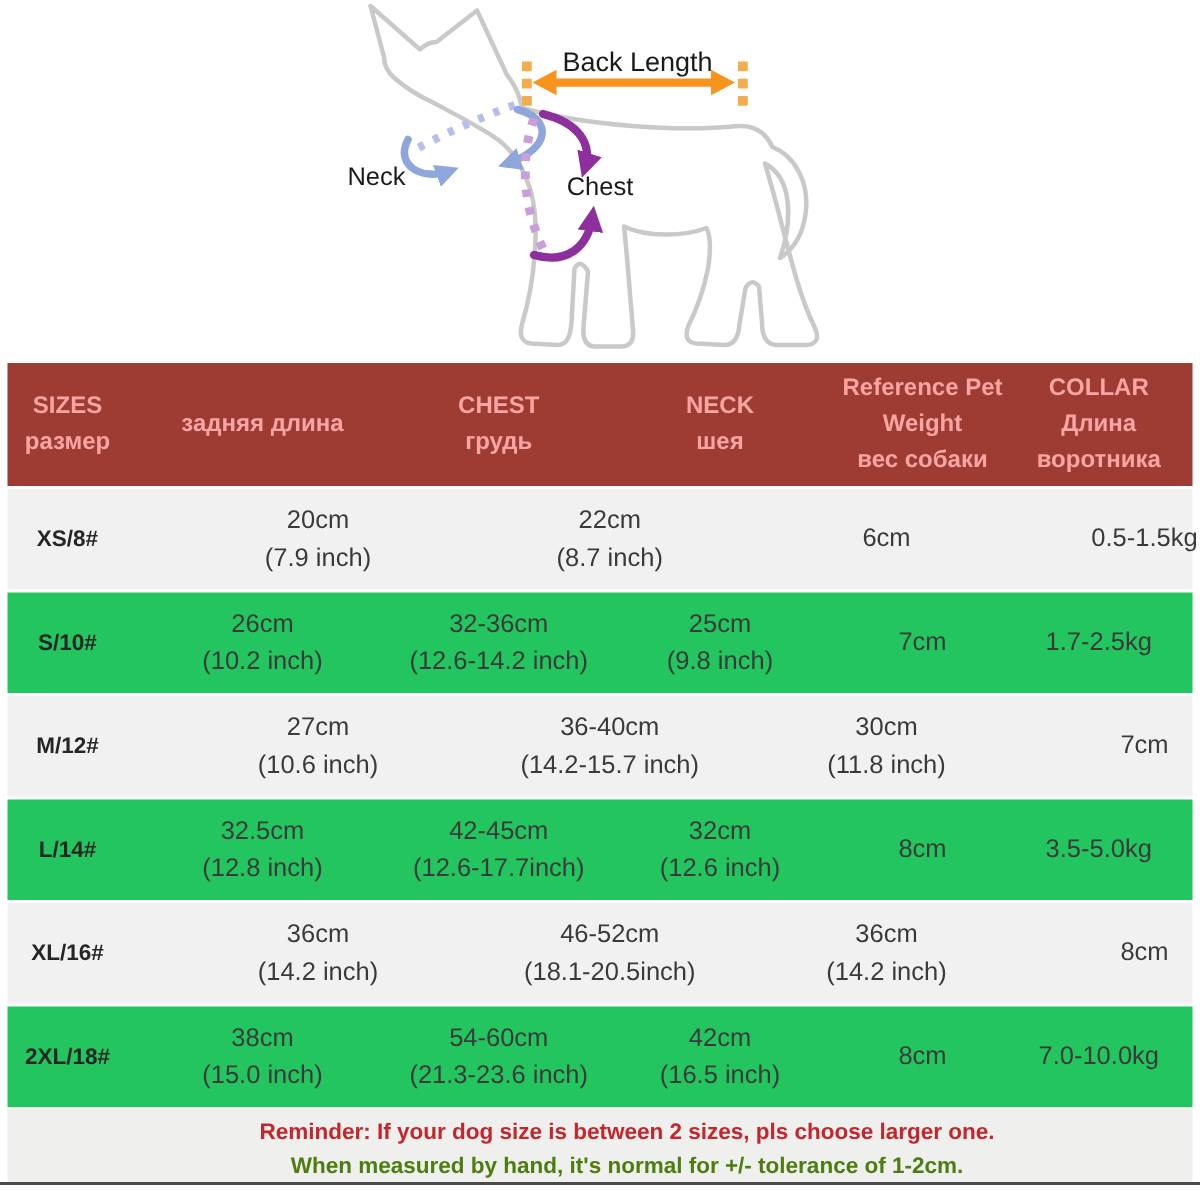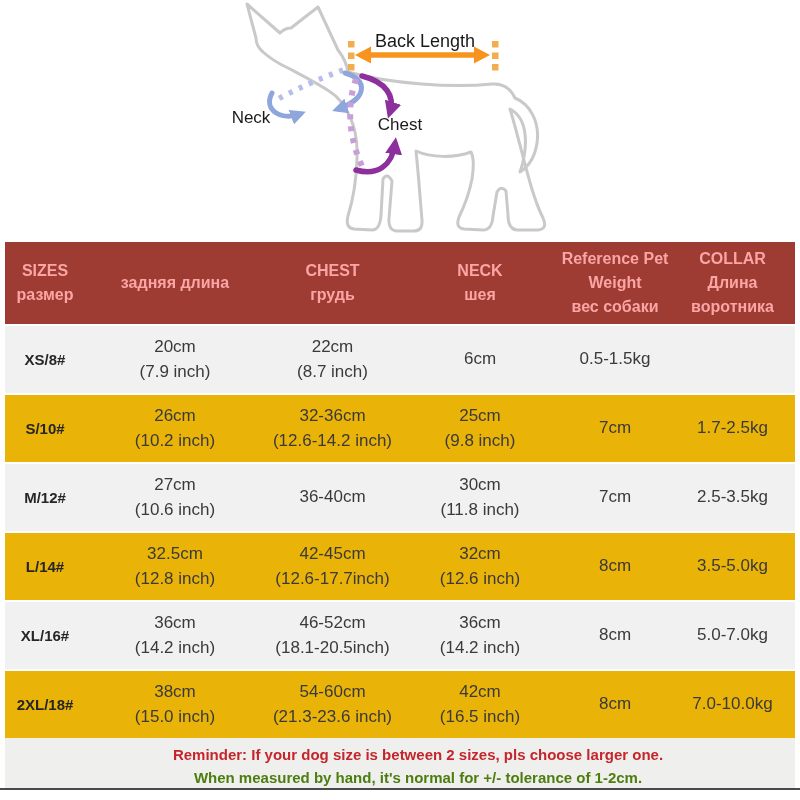--- a/index.html
+++ b/index.html
@@ -40,26 +40,26 @@
     height: 82px;
     color: #fca5a5;
     font-weight: bold;
     font-size: 16px;
     line-height: 1.5;
   }
   .th span { display: block; }
   .tr {
     height: 67px;
     margin-top: 2px;
-    background: #eab308;
+    background: #22c55e;
     font-size: 17px;
     color: #3a3a3a;
     line-height: 1.42;
   }
-  .tr.alt { background: #f1f1f2; }
+  .tr.alt { background: #f1f1f2; gap: 37px; }
   .td span { display: block; }
   .td.size { font-weight: bold; font-size: 15px; color: #262626; }
   .tfoot {
     background: #efefee;
     height: 50px;
     text-align: center;
     padding-top: 6px;
     padding-left: 36px;
   }
   .reminder  { color: #c5252b; font-weight: bold; font-size: 15px; line-height: 1.5; }
@@ -195,20 +195,21 @@
     </div>
 
     <div class="grid-row tr alt">
       <div class="td size">M/12#</div>
       <div class="td">
         <span>27cm</span>
         <span>(10.6 inch)</span>
       </div>
       <div class="td">
         <span>36-40cm</span>
+        <span>(14.2-15.7 inch)</span>
       </div>
       <div class="td">
         <span>30cm</span>
         <span>(11.8 inch)</span>
       </div>
       <div class="td">7cm</div>
       <div class="td">2.5-3.5kg</div>
     </div>
 
     <div class="grid-row tr">

